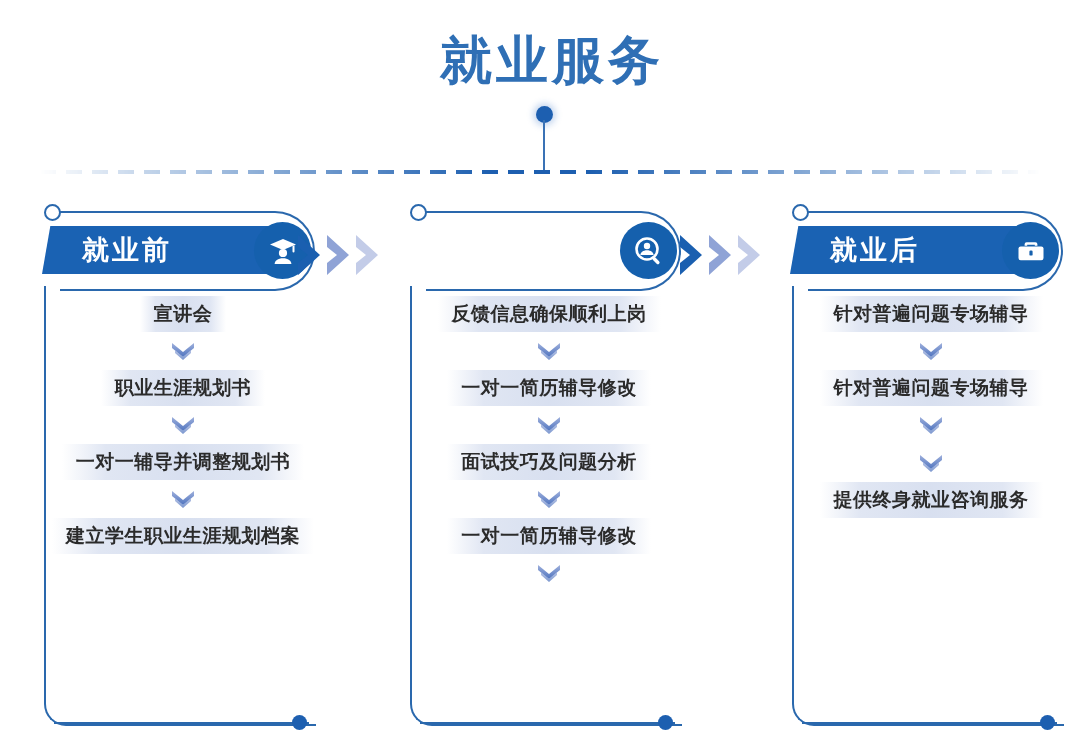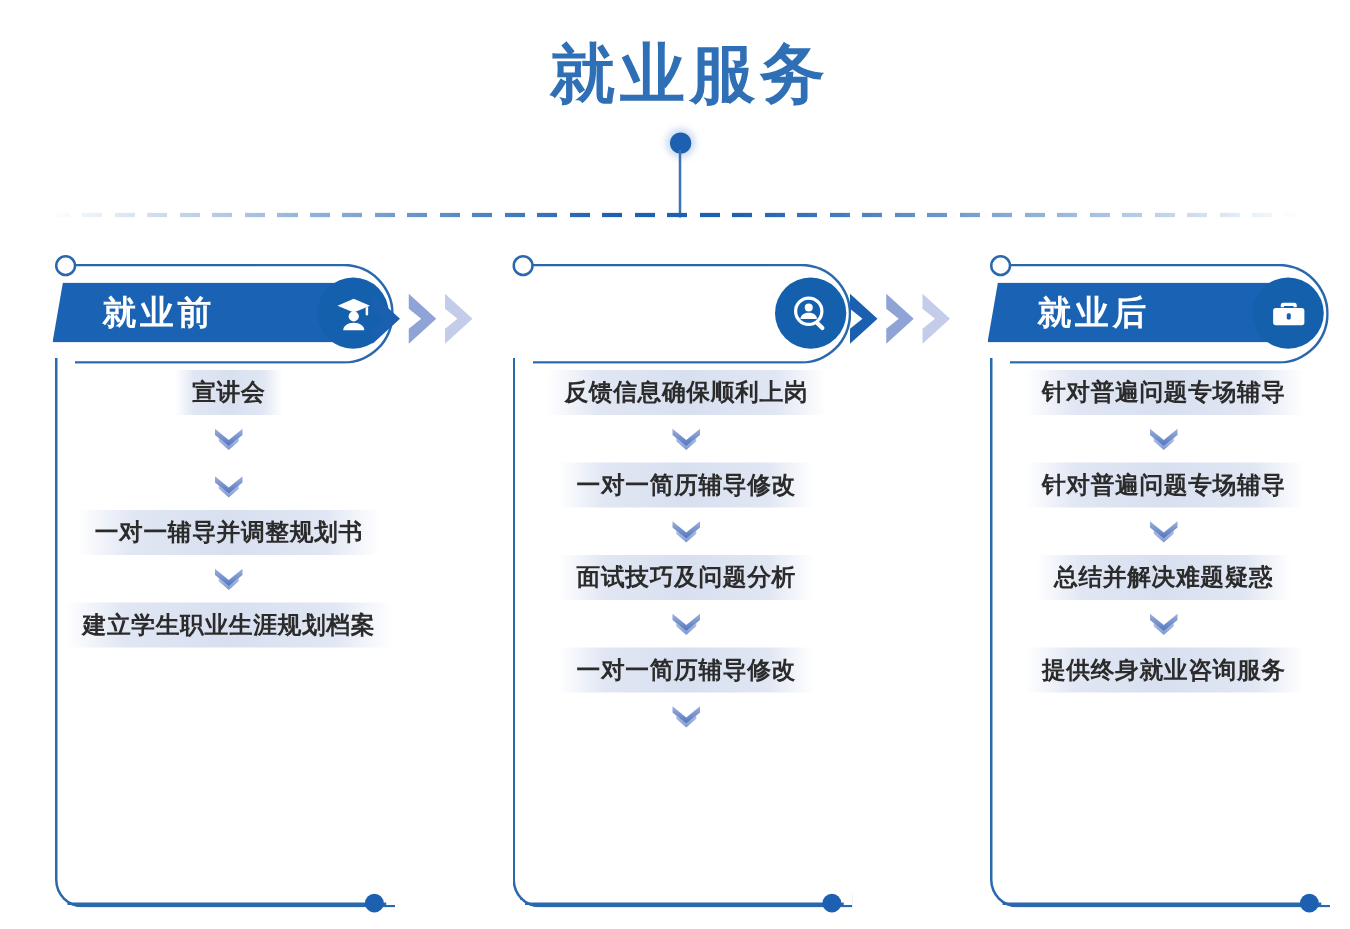--- a/index.html
+++ b/index.html
@@ -161,20 +161,21 @@
           <defs>
             <linearGradient id="g0a" x1="0" y1="0" x2="0" y2="1">
               <stop offset="0" stop-color="#9fb0dc"></stop>
               <stop offset="1" stop-color="#4f74bf"></stop>
             </linearGradient>
           </defs>
           <path fill="url(#g0a)" d="M2 2 L13 11 L24 2 L24 7 L13 16 L2 7 Z"></path>
           <path fill="url(#g0a)" opacity=".75" d="M5 9 L13 16 L21 9 L21 12 L13 19 L5 12 Z"></path>
         </svg>
     </div>
+    <div class="flow-item">职业生涯规划书</div>
     <div class="flow-arrow">
       <svg width="26" height="20" viewBox="0 0 26 20">
           <path fill="url(#g0a)" d="M2 2 L13 11 L24 2 L24 7 L13 16 L2 7 Z"></path>
           <path fill="url(#g0a)" opacity=".75" d="M5 9 L13 16 L21 9 L21 12 L13 19 L5 12 Z"></path>
         </svg>
     </div>
     <div class="flow-item">一对一辅导并调整规划书</div>
     <div class="flow-arrow">
       <svg width="26" height="20" viewBox="0 0 26 20">
           <path fill="url(#g0a)" d="M2 2 L13 11 L24 2 L24 7 L13 16 L2 7 Z"></path>
@@ -293,21 +294,20 @@
           <path fill="url(#g0a)" opacity=".75" d="M5 9 L13 16 L21 9 L21 12 L13 19 L5 12 Z"></path>
         </svg>
     </div>
     <div class="flow-item">针对普遍问题专场辅导</div>
     <div class="flow-arrow">
       <svg width="26" height="20" viewBox="0 0 26 20">
           <path fill="url(#g0a)" d="M2 2 L13 11 L24 2 L24 7 L13 16 L2 7 Z"></path>
           <path fill="url(#g0a)" opacity=".75" d="M5 9 L13 16 L21 9 L21 12 L13 19 L5 12 Z"></path>
         </svg>
     </div>
-    <div class="flow-item">总结并解决难题疑惑</div>
     <div class="flow-arrow">
       <svg width="26" height="20" viewBox="0 0 26 20">
           <path fill="url(#g0a)" d="M2 2 L13 11 L24 2 L24 7 L13 16 L2 7 Z"></path>
           <path fill="url(#g0a)" opacity=".75" d="M5 9 L13 16 L21 9 L21 12 L13 19 L5 12 Z"></path>
         </svg>
     </div>
     <div class="flow-item">提供终身就业咨询服务</div>
   </div>
 </div>
 

